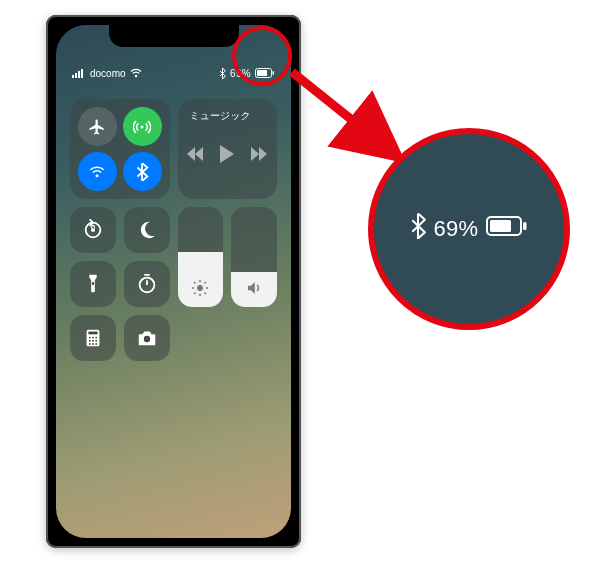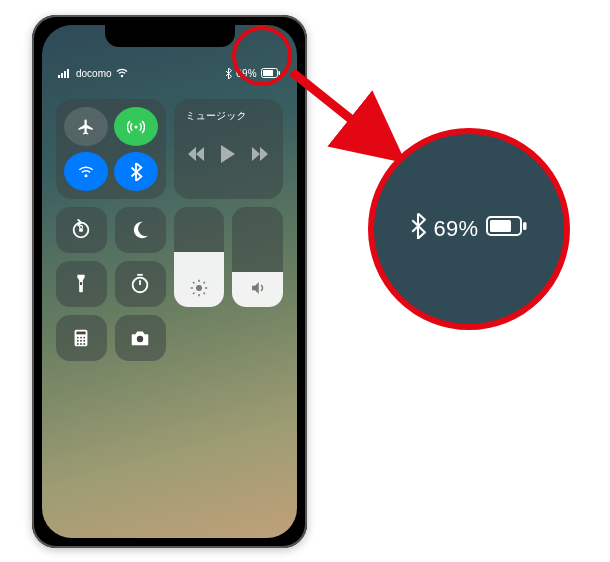--- a/index.html
+++ b/index.html
@@ -7,26 +7,26 @@
     width: 610px;
     height: 562px;
     background: #fff;
     font-family: -apple-system, "Helvetica Neue", Arial, sans-serif;
     position: relative;
     overflow: hidden;
   }
   
   .phone {
     position: absolute;
-    left: 32px;
+    left: 46px;
     top: 15px;
-    width: 275px;
+    width: 255px;
     height: 533px;
     background: #000;
-    border-radius: 24px;
+    border-radius: 10px;
     box-shadow: 0 2px 10px rgba(0,0,0,.25), inset 0 0 0 2px #555;
   }
   .screen {
     position: absolute;
     left: 10px;
     top: 10px;
     right: 10px;
     bottom: 10px;
     border-radius: 30px;
     overflow: hidden;

